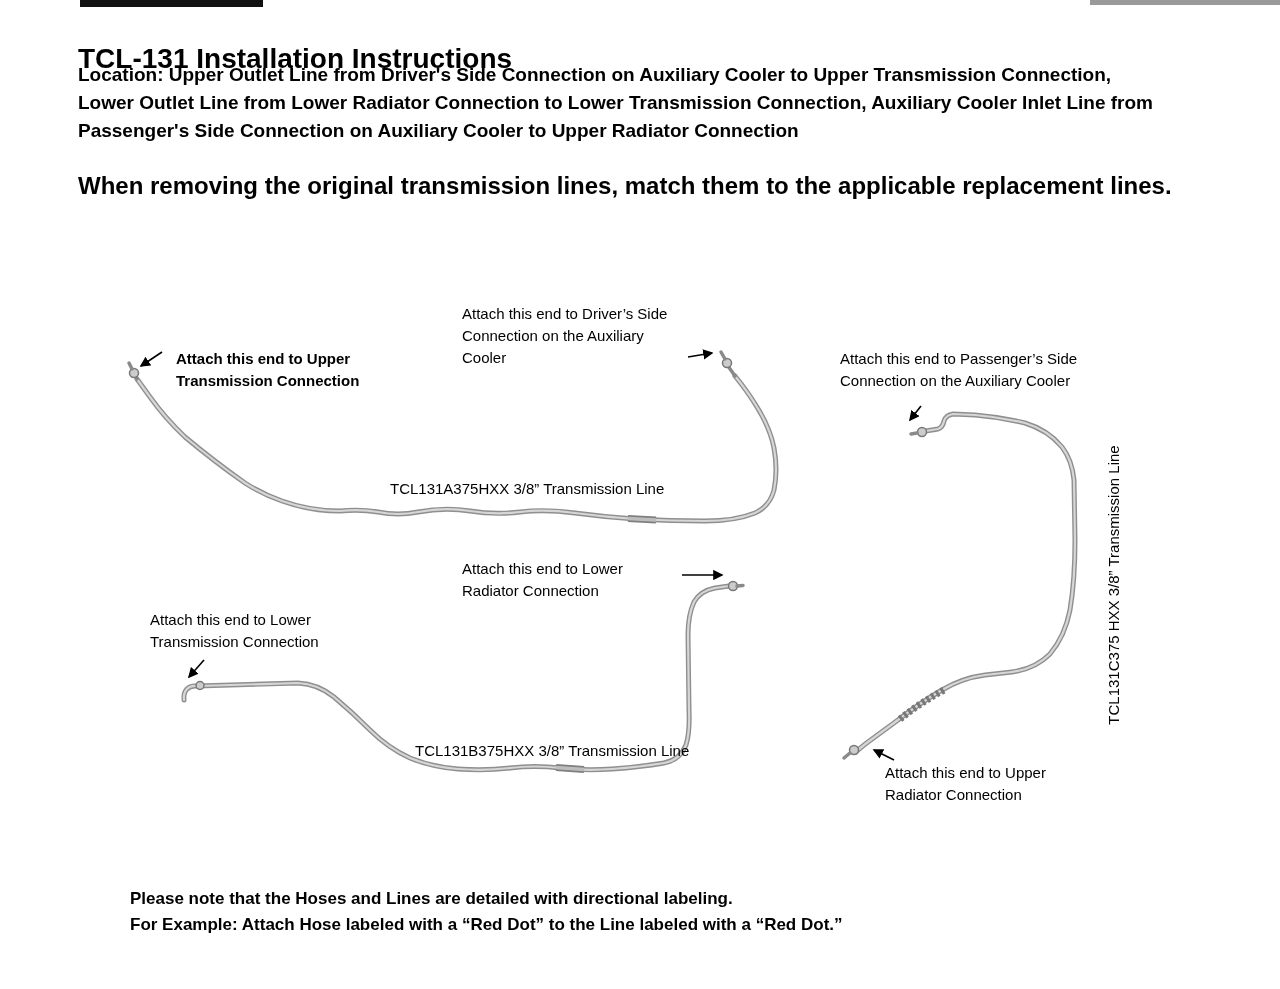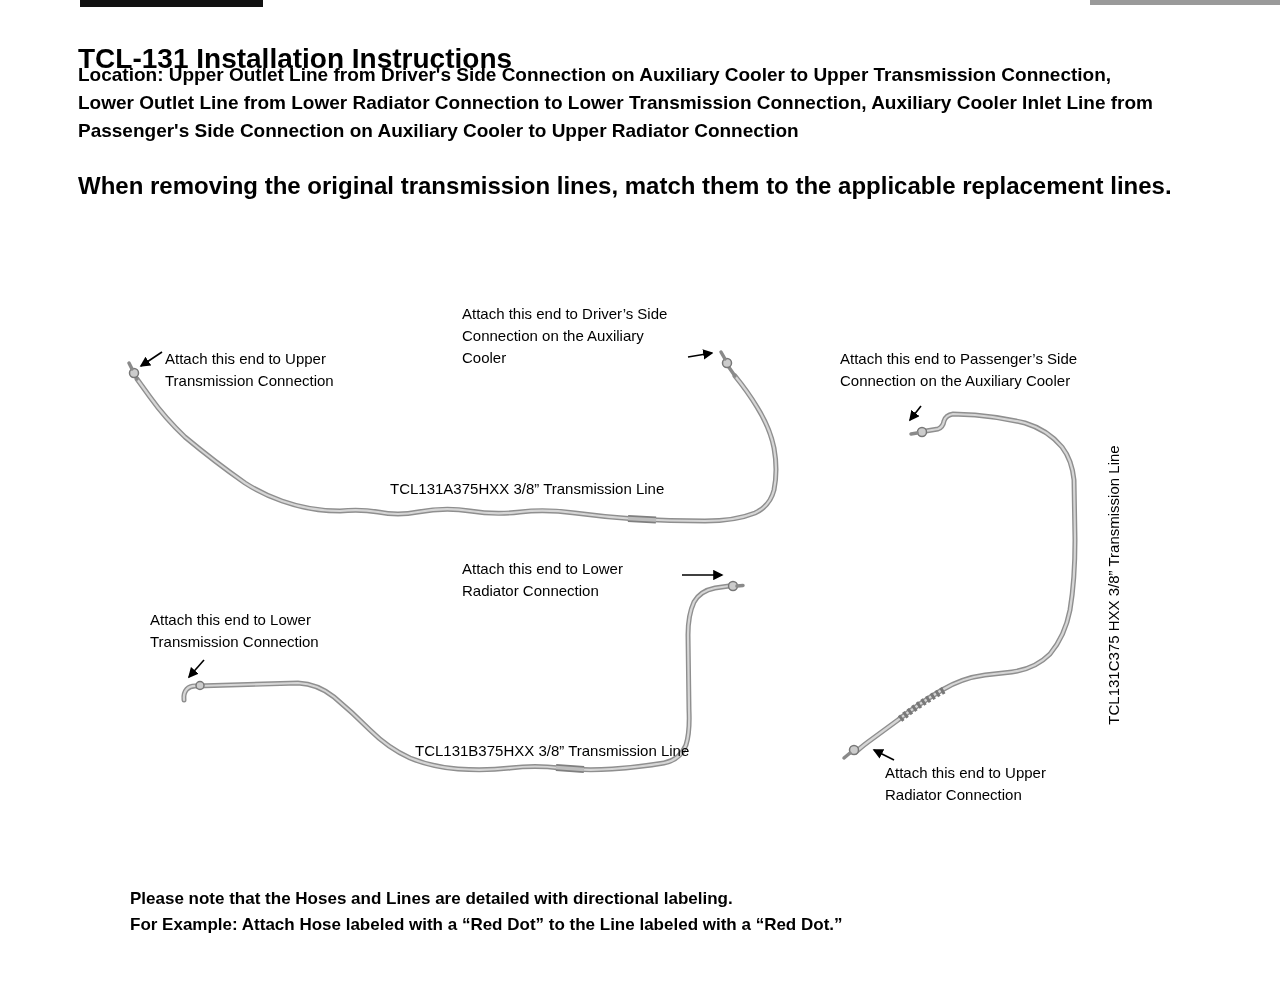--- a/index.html
+++ b/index.html
@@ -36,21 +36,21 @@
   }
 
   .callout {
     position: absolute;
     font-size: 15px; line-height: 22px; font-weight: normal;
   }
   .part-label {
     position: absolute;
     font-size: 15px; line-height: 20px; white-space: nowrap;
   }
-  .callout-a-left   { left: 165px; top: 348px; width: 195px; }
+  .callout-a-left   { left: 176px; top: 348px; width: 195px; font-weight: bold; }
   .callout-a-right  { left: 462px; top: 303px; width: 228px; }
   .callout-c-top    { left: 840px; top: 348px; width: 242px; }
   .callout-b-right  { left: 462px; top: 558px; width: 185px; }
   .callout-b-left   { left: 150px; top: 609px; width: 190px; }
   .callout-c-bottom { left: 885px; top: 762px; width: 190px; }
 
   .part-label-a { left: 390px; top: 479px; }
   .part-label-b { left: 415px; top: 741px; }
   .part-label-c {
     left: 965px; top: 574px; width: 300px; height: 22px;

